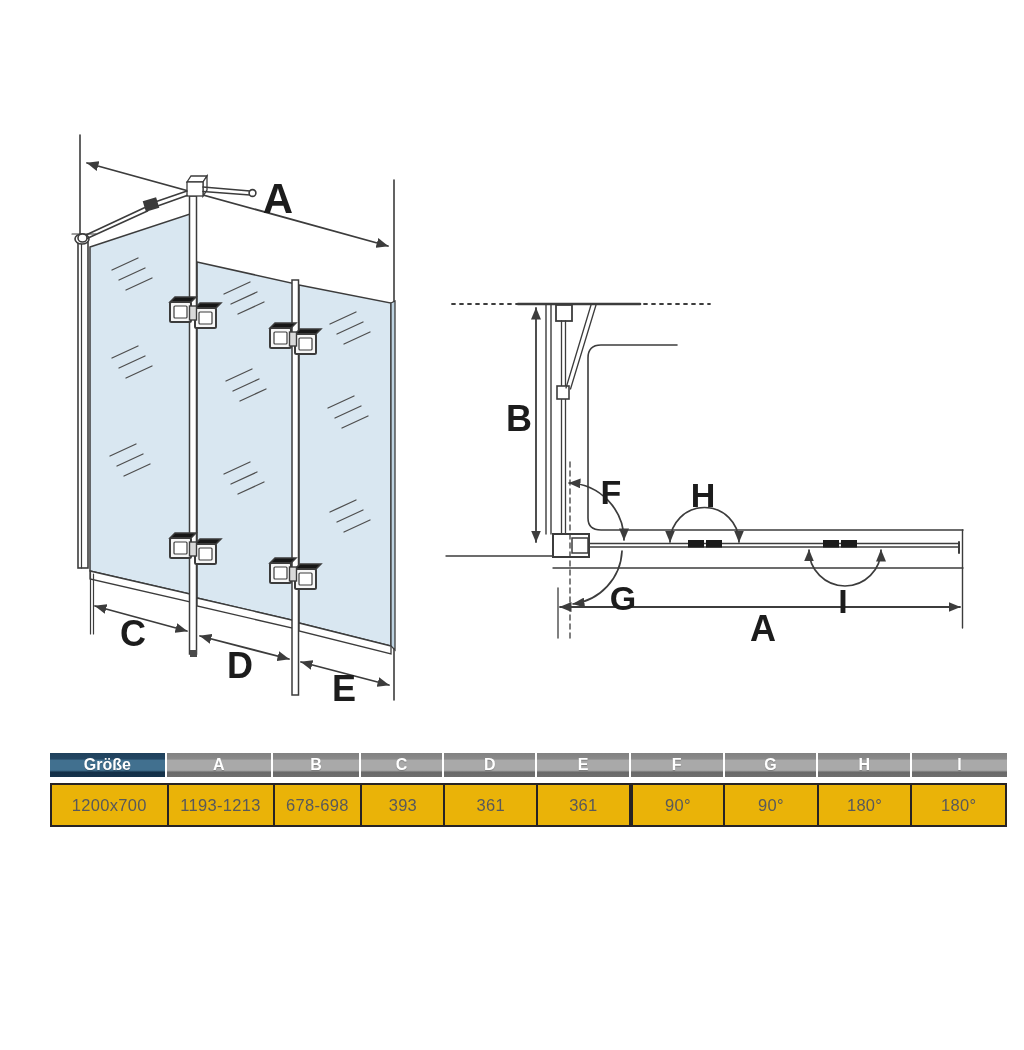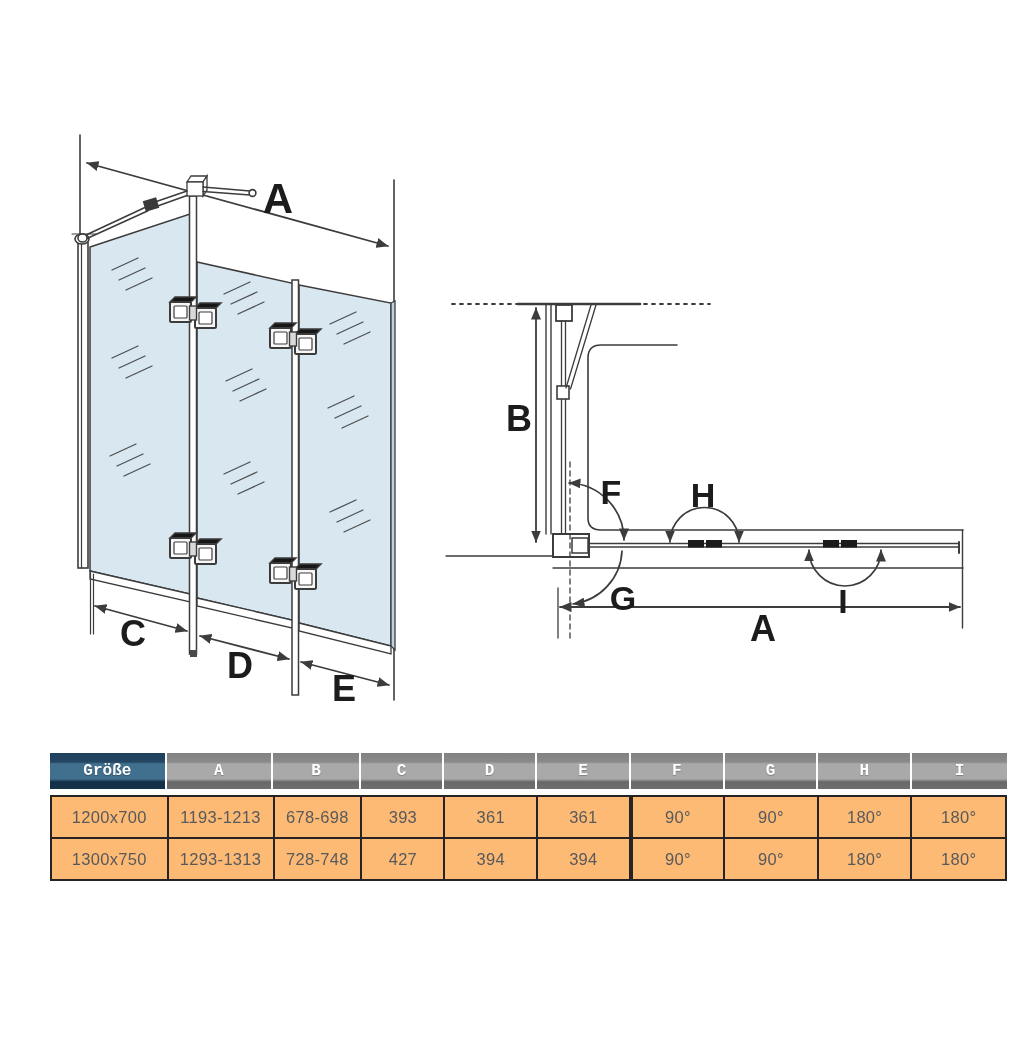--- a/index.html
+++ b/index.html
@@ -2,38 +2,38 @@
 <html><head>
 <meta charset="utf-8">
 <style>
   * { box-sizing: border-box; margin: 0; padding: 0; }
   html,body { width:1024px; height:1050px; background:#ffffff; font-family:"Liberation Sans", sans-serif; }
   .canvas { position:relative; width:1024px; height:1050px; background:#fff; overflow:hidden; }
   .diagram-svg { position:absolute; left:0; top:0; }
   .dim-label { font-family:"Liberation Sans", sans-serif; font-weight:bold; fill:#1c1c1c; stroke:none; }
 
   .table-wrap { position:absolute; left:50px; top:753px; width:957px; }
-  .thead { display:flex; height:36px;font-family:Liberation Mono, monospace; }
+  .thead { display:flex; height:24px; }
   .th {
     color:#fff; font-weight:bold; font-size:16px;
     display:flex; align-items:center; justify-content:center;
     border-right:2px solid #ffffff;
     background:linear-gradient(180deg,#828282 0%,#8a8a8a 25%,#a9a9a9 30%,#a9a9a9 72%,#696969 80%,#6e6e6e 100%);
     text-shadow:0 1px 1px rgba(0,0,0,.25);
   }
   .th:last-child { border-right:none; }
   .th-first {
     background:linear-gradient(180deg,#20415c 0%,#234663 25%,#41708f 30%,#41708f 72%,#132f47 80%,#16334c 100%);
   }
   table.spec { width:100%; border-collapse:collapse; margin-top:6px; table-layout:fixed; border:2.5px solid #272324; }
   table.spec td {
     height:42px; text-align:center; vertical-align:middle;
     border:2.5px solid #272324;
     font-size:16.5px; color:#58595b; letter-spacing:.3px;
-    background:#fdba74;
+    background:#eab308;
   }
   table.spec td:nth-child(7) { border-left:4px solid #272324; }
 </style>
 </head>
 <body>
 
 <div class="canvas">
 
 <svg class="diagram-svg" width="1024" height="748" viewBox="0 0 1024 748">
   <defs>
@@ -233,29 +233,17 @@
             <td>1193-1213</td>
             <td>678-698</td>
             <td>393</td>
             <td>361</td>
             <td>361</td>
             <td>90°</td>
             <td>90°</td>
             <td>180°</td>
             <td>180°</td>
           </tr>
-          <tr>
-            <td>1300x750</td>
-            <td>1293-1313</td>
-            <td>728-748</td>
-            <td>427</td>
-            <td>394</td>
-            <td>394</td>
-            <td>90°</td>
-            <td>90°</td>
-            <td>180°</td>
-            <td>180°</td>
-          </tr>
         </tbody>
   </table>
 </div>
 
 </div>
 
 </body></html>

